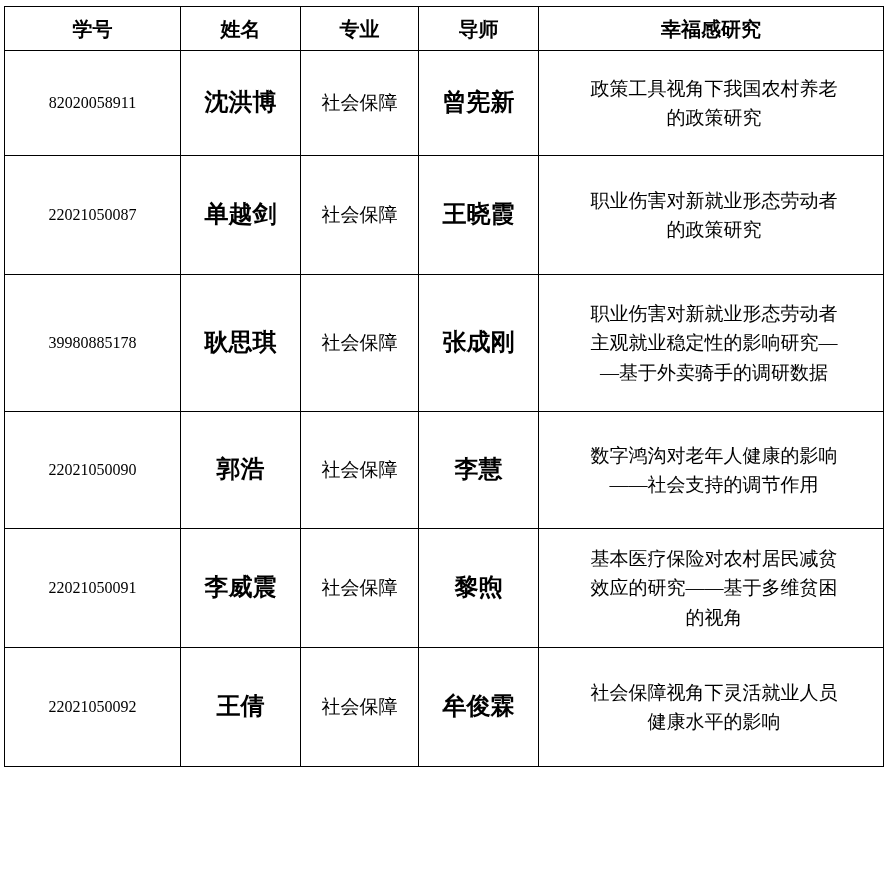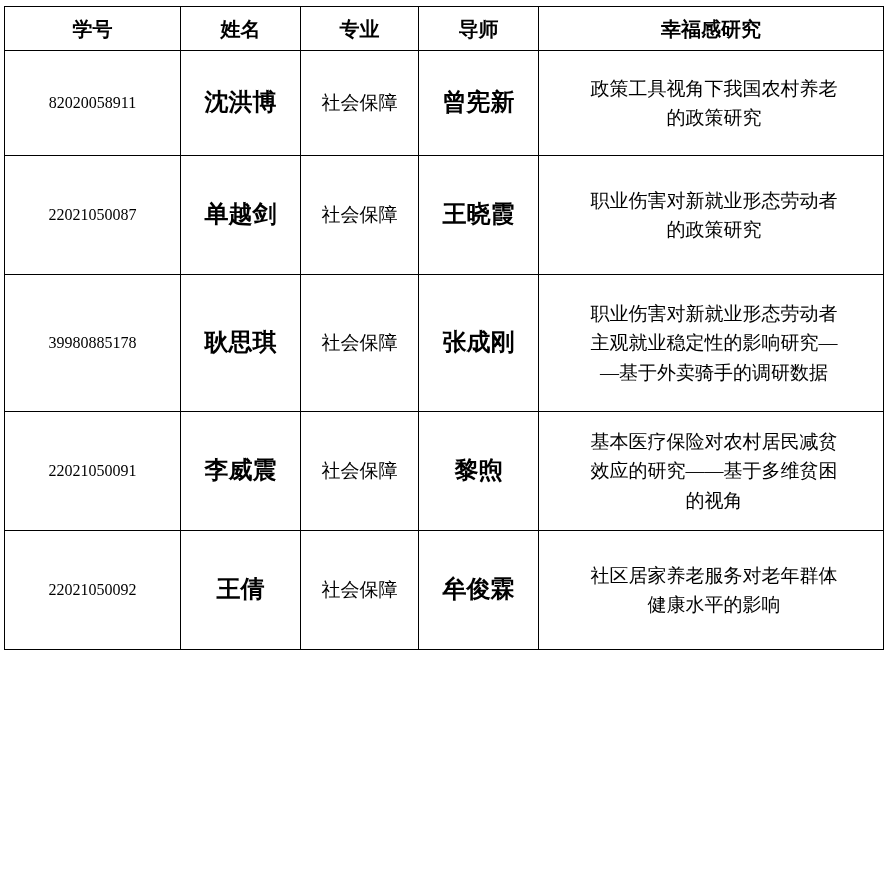--- a/index.html
+++ b/index.html
@@ -115,36 +115,46 @@
           <td class="c-id">39980885178</td>
           <td class="c-name">耿思琪</td>
           <td class="c-major">社会保障</td>
           <td class="c-advisor">张成刚</td>
           <td class="c-title">
             <span class="title-line">职业伤害对新就业形态劳动者</span>
             <span class="title-line">主观就业稳定性的影响研究—</span>
             <span class="title-line">—基于外卖骑手的调研数据</span>
           </td>
         </tr>
+        <tr class="r-4">
+          <td class="c-id">22021050090</td>
+          <td class="c-name">郭浩</td>
+          <td class="c-major">社会保障</td>
+          <td class="c-advisor">李慧</td>
+          <td class="c-title">
+            <span class="title-line">数字鸿沟对老年人健康的影响</span>
+            <span class="title-line">——社会支持的调节作用</span>
+          </td>
+        </tr>
         <tr class="r-5">
           <td class="c-id">22021050091</td>
           <td class="c-name">李威震</td>
           <td class="c-major">社会保障</td>
           <td class="c-advisor">黎煦</td>
           <td class="c-title">
             <span class="title-line">基本医疗保险对农村居民减贫</span>
             <span class="title-line">效应的研究——基于多维贫困</span>
             <span class="title-line">的视角</span>
           </td>
         </tr>
         <tr class="r-6">
           <td class="c-id">22021050092</td>
           <td class="c-name">王倩</td>
           <td class="c-major">社会保障</td>
           <td class="c-advisor">牟俊霖</td>
           <td class="c-title">
-            <span class="title-line">社区居家养老服务对老年群体</span>
+            <span class="title-line">社会保障视角下灵活就业人员</span>
             <span class="title-line">健康水平的影响</span>
           </td>
         </tr>
       </tbody>
   </table>
 </div>
 
 </body></html>

